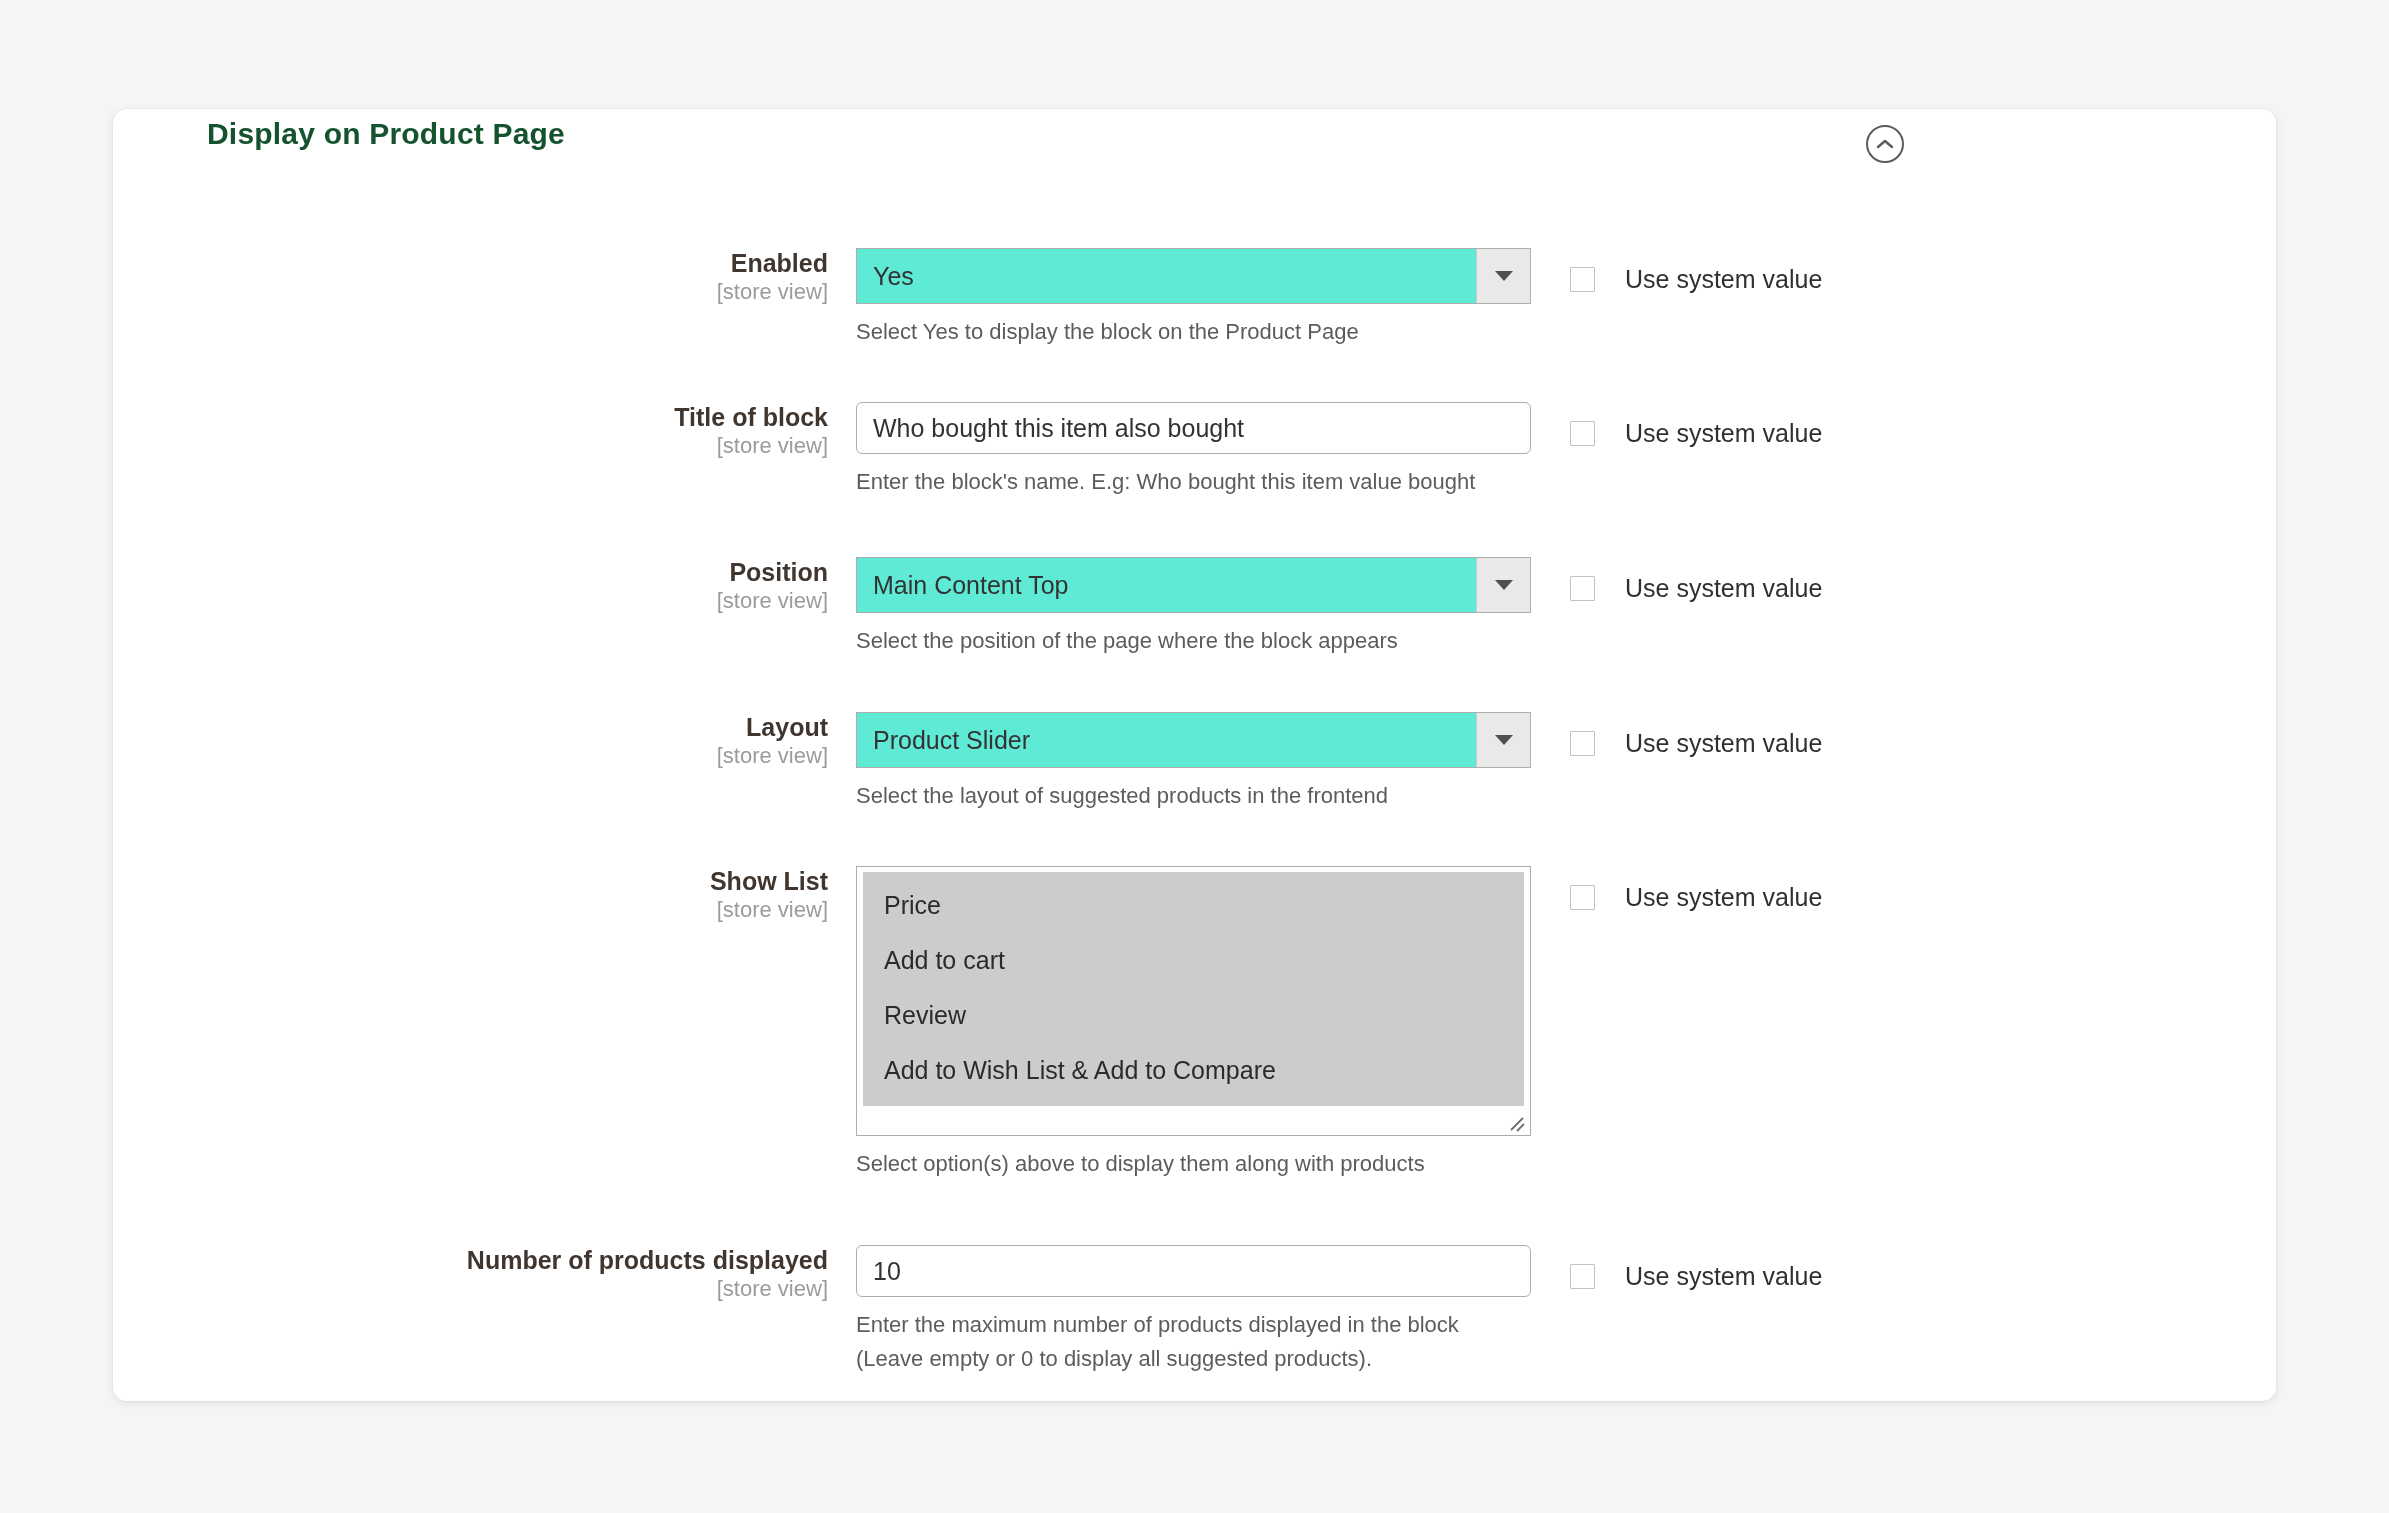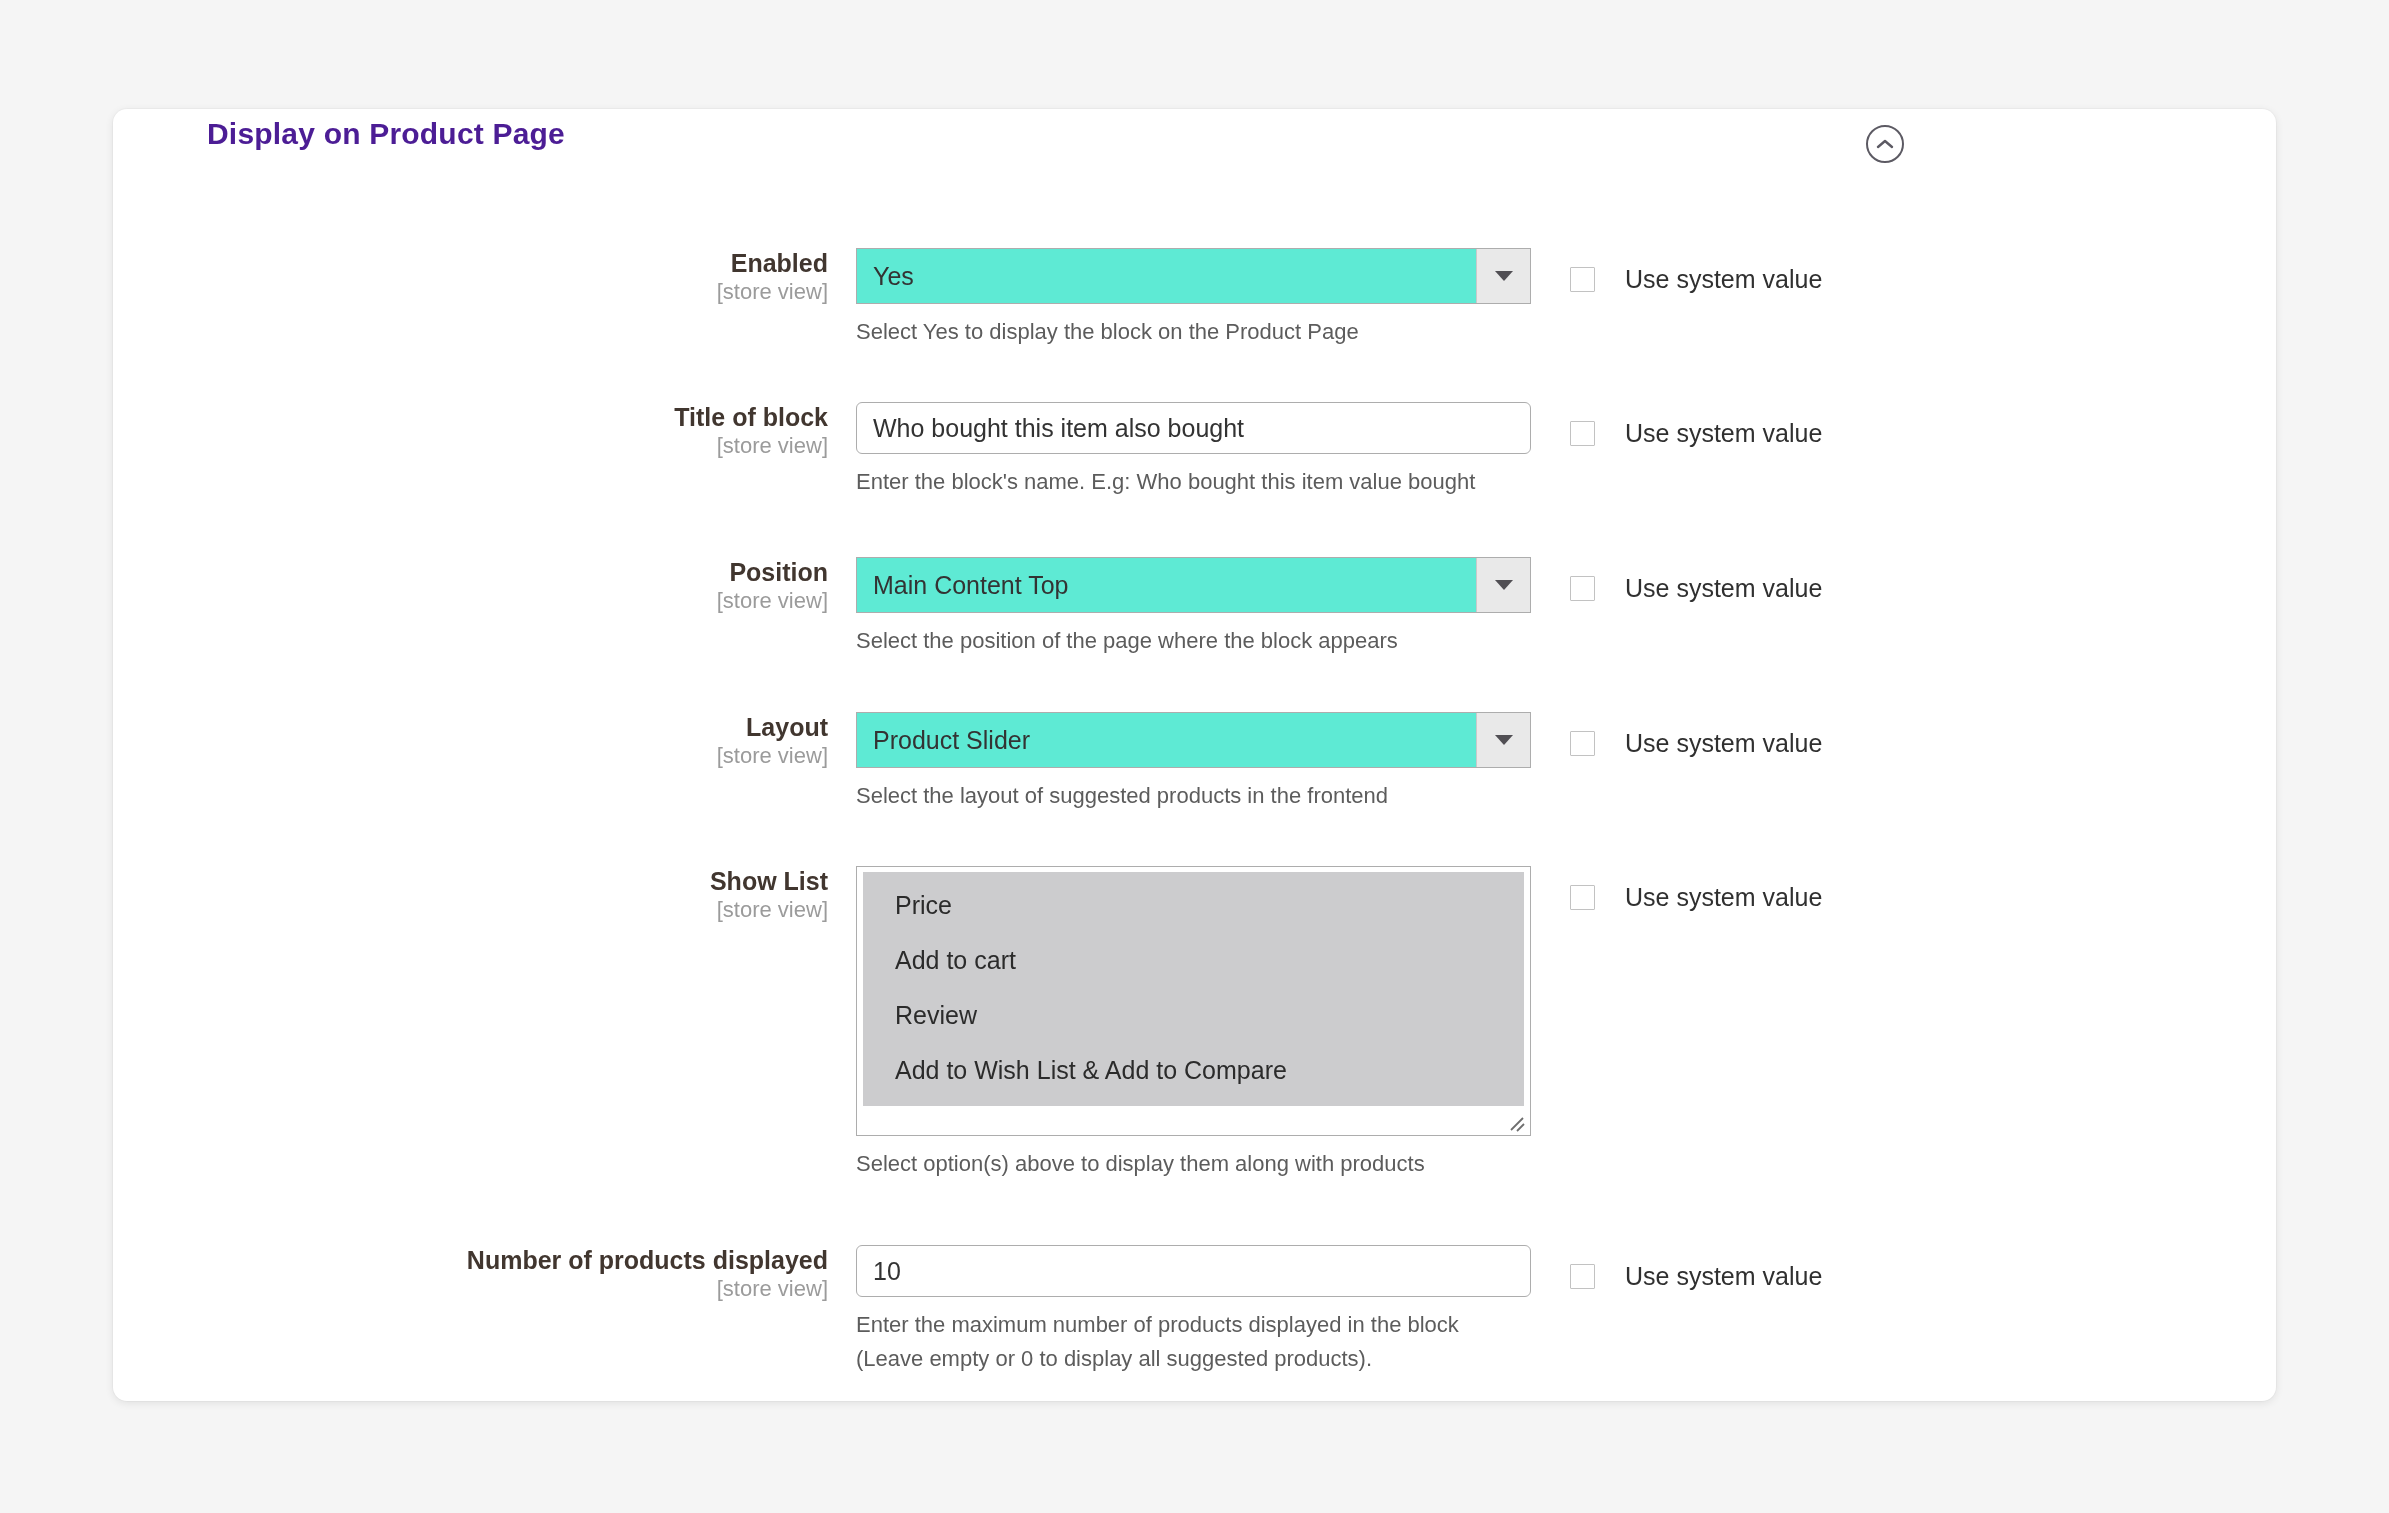--- a/index.html
+++ b/index.html
@@ -26,21 +26,21 @@
     box-shadow: 0 2px 9px rgba(0,0,0,0.09), 0 0 0 1px rgba(0,0,0,0.025);
     box-sizing: border-box;
   }
 
   .panel-title {
     position: absolute;
     left: 207px;
     top: 117px;
     font-size: 30px;
     font-weight: bold;
-    color: #4c1d95;
+    color: #14532d;
     letter-spacing: 0.2px;
     white-space: nowrap;
   }
 
   .collapse-btn {
     position: absolute;
     left: 1866px;
     top: 125px;
     width: 38px;
     height: 38px;
@@ -155,21 +155,21 @@
     height: 270px;
     border: 1px solid #adadad;
     background: #ffffff;
     box-sizing: border-box;
     overflow: hidden;
     cursor: pointer;
   }
   .ms-options {
     margin: 5px 6px 0 6px;
     background: #ccccce;
-    padding: 6px 0 8px 15px;
+    padding: 6px 0 8px 4px;
   }
   .ms-option {
     font-size: 25px;
     color: #2b2b2b;
     line-height: 55px;
     padding-left: 17px;
     white-space: nowrap;
   }
   .resize-handle {
     position: absolute;

